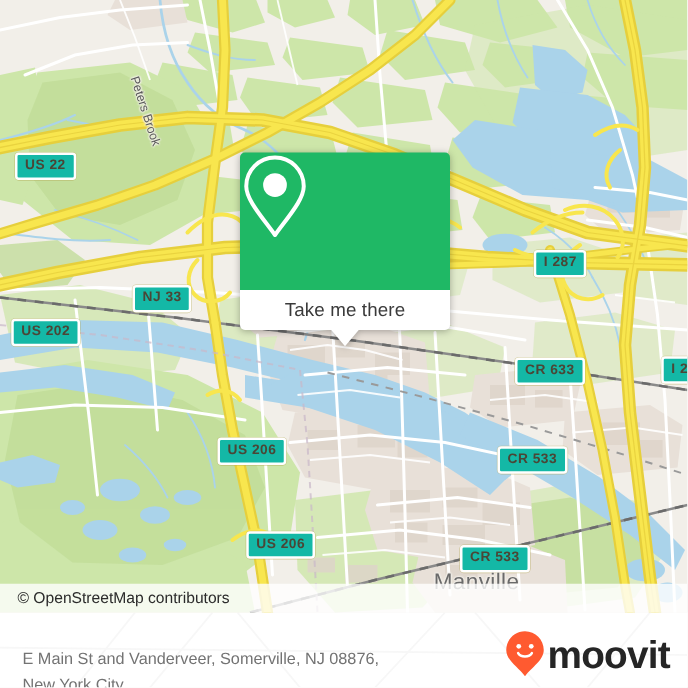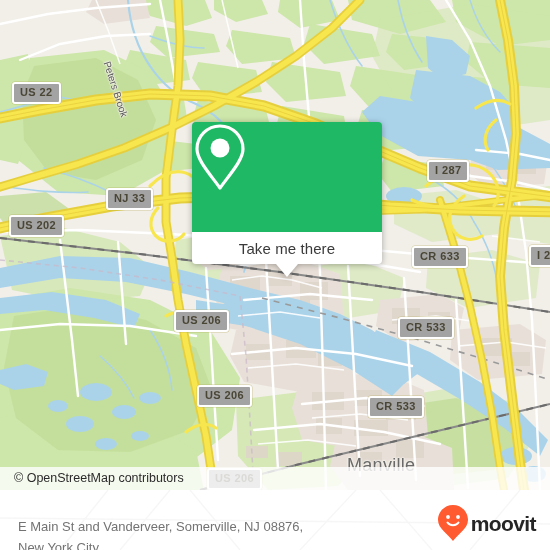--- a/index.html
+++ b/index.html
@@ -16,32 +16,33 @@
     position: absolute; left: 0; top: 0;
     width: 550px; height: 490px;
     background: #f2efe9;
     overflow: hidden;
   }
   .map svg { position: absolute; left: 0; top: 0; display: block; }
 
   
   .shield {
     position: absolute;
-    background: #a3a3a3;
+    background: #14b8a6;
     border: 2px solid #ffffff;
     border-radius: 3px;
     color: #4a4636;
     font-size: 11px;
     font-weight: bold;
     letter-spacing: .4px;
     line-height: 1;
     padding: 3px 6px 4px 6px;
     white-space: nowrap;
     font-family: "Liberation Sans", sans-serif;
     box-shadow: 0 0 0 .5px rgba(180,170,90,.55);
+    margin-top: 40px;
   }
 
   
   .place-label {
     position: absolute;
     color: #6a6a6a;
     font-size: 18px;
     letter-spacing: .3px;
     white-space: nowrap;
     text-shadow:
@@ -69,21 +70,21 @@
     font-size: 12.5px;
     padding: 4px 0 5px 14px;
     white-space: nowrap;
     margin-top: 12px;
   }
 
   
   .popup {
     position: absolute;
     left: 192px; top: 122px;
-    width: 190px;
+    width: 168px;
     border-radius: 4px;
     overflow: visible;
     filter: drop-shadow(0 1px 3px rgba(0,0,0,.30));
   }
   .popup-top {
     background: #1fb865;
     height: 110px;
     border-radius: 4px 4px 0 0;
     display: flex;
     align-items: center;
@@ -136,21 +137,21 @@
   }
   .footer-logo {
     position: absolute;
     right: 14px; top: 14px;
     display: flex;
     align-items: center;
     gap: 2px;
   }
   .moovit-word {
     color: #252525;
-    font-size: 21px;
+    font-size: 31px;
     font-weight: bold;
     letter-spacing: -.6px;
     line-height: 1;
   }
 </style>
 </head>
 <body>
 
 <div id="root">
 

